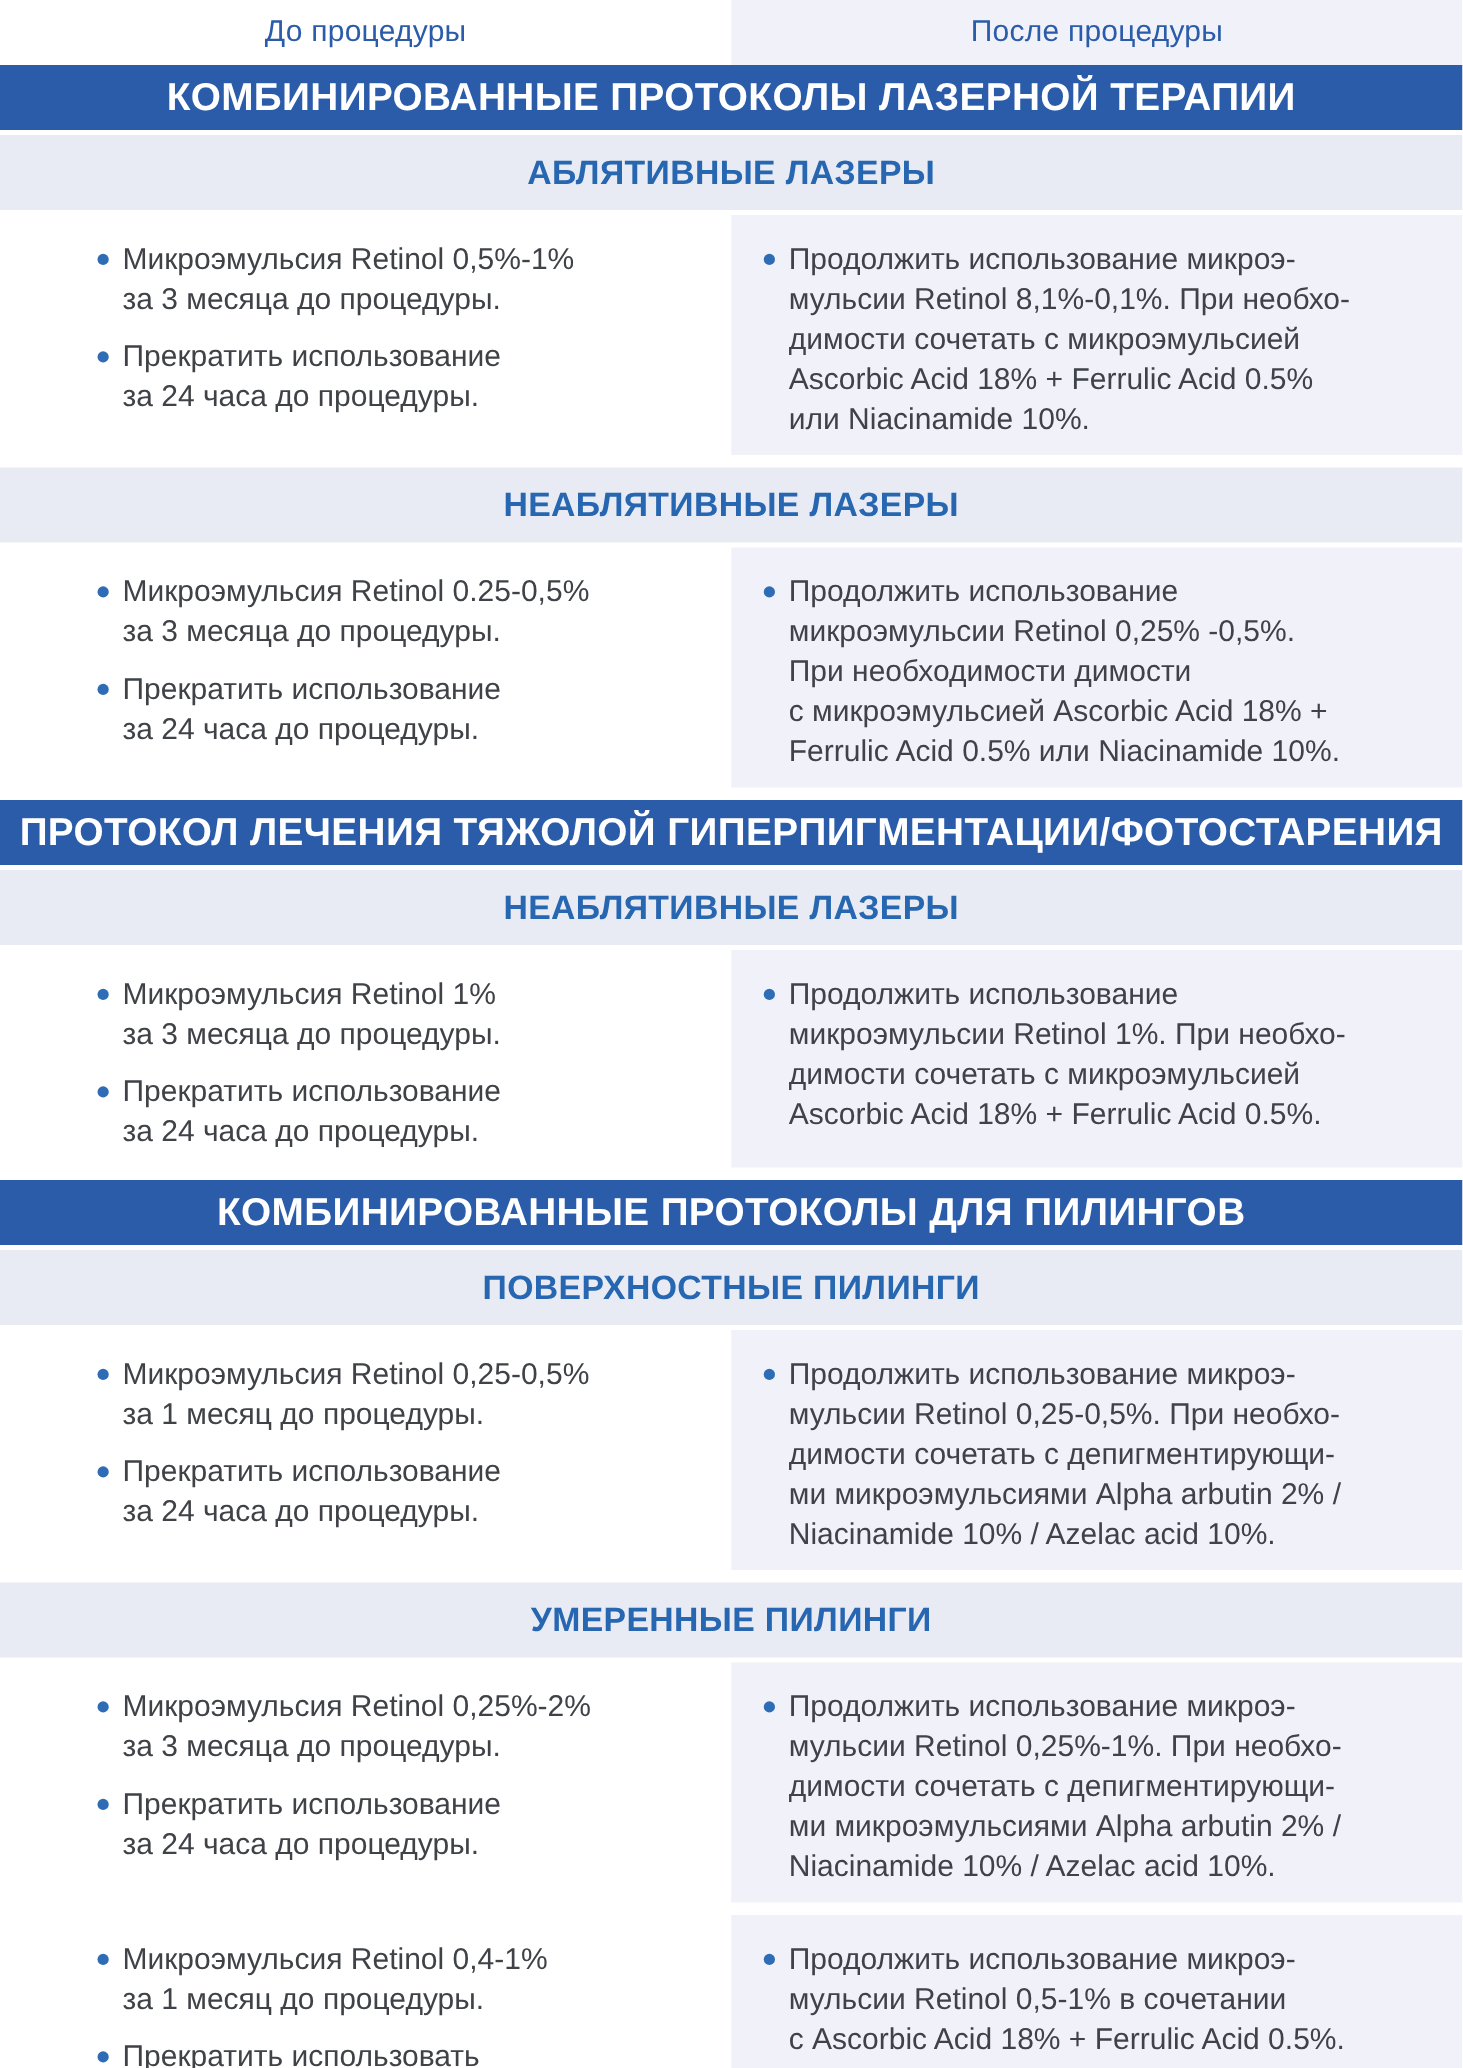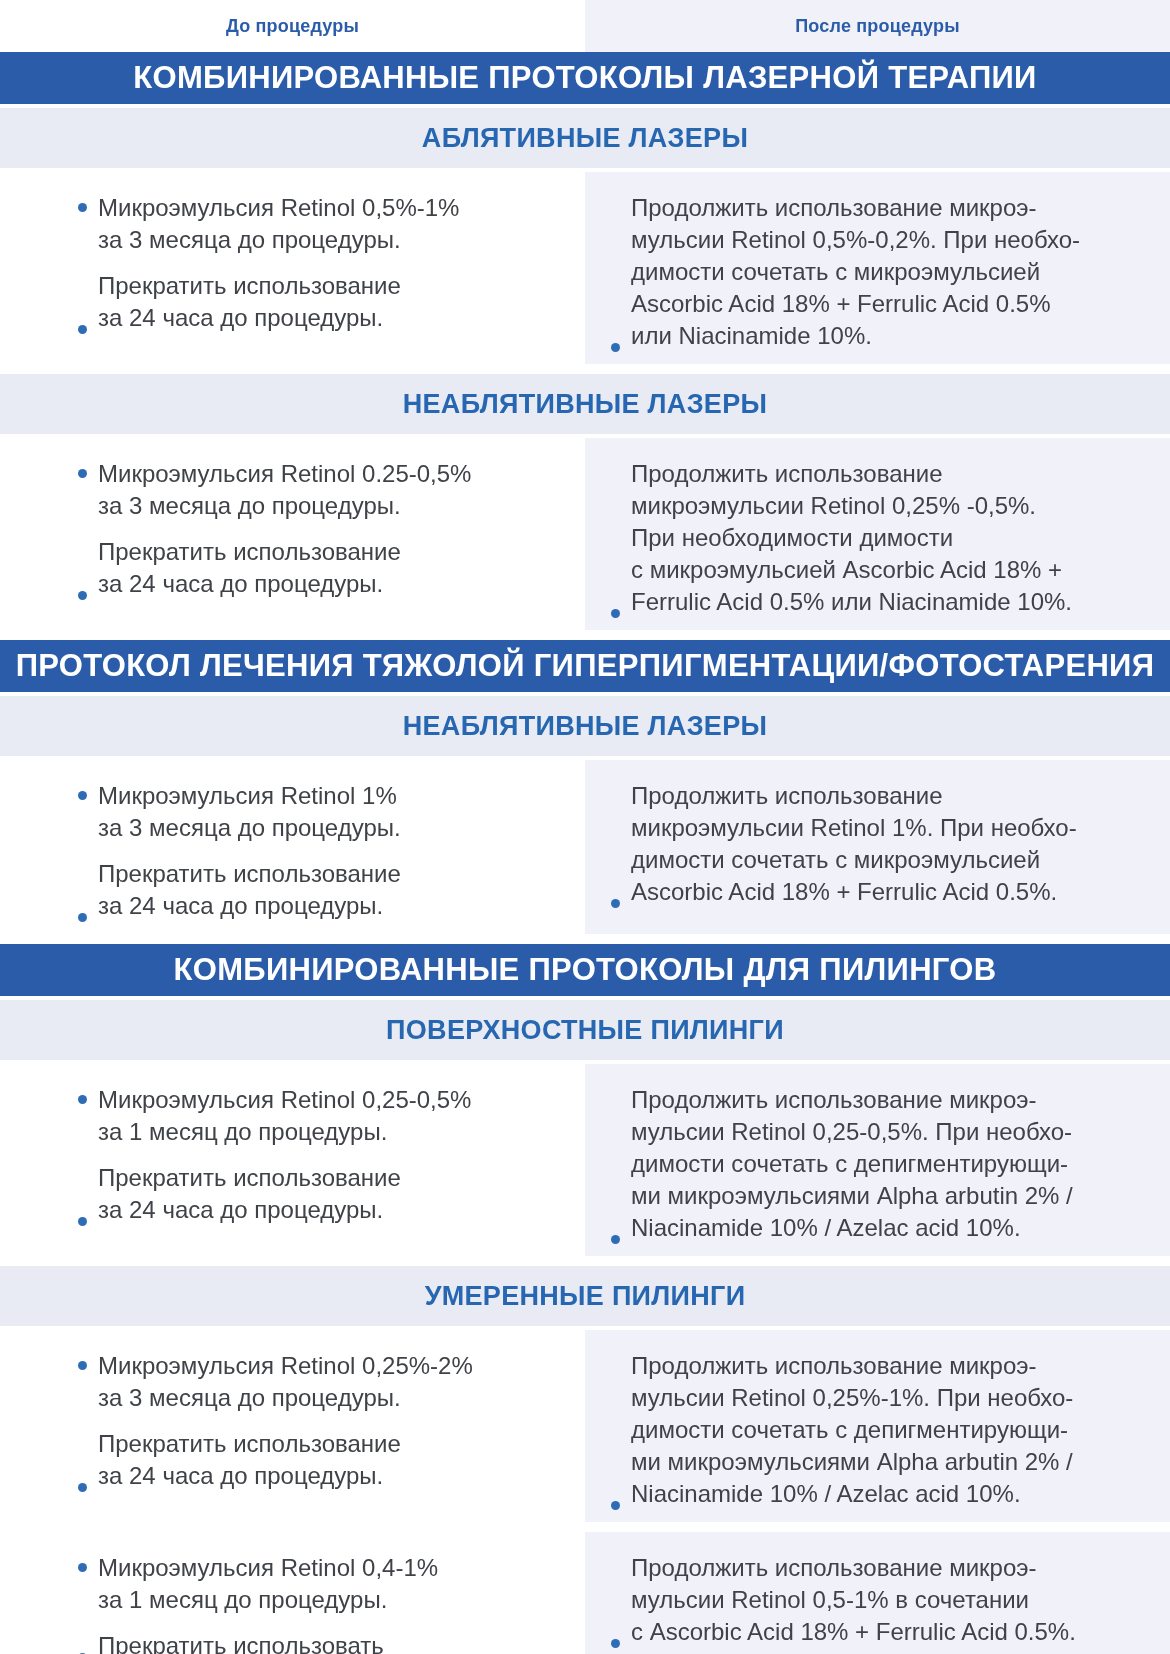--- a/index.html
+++ b/index.html
@@ -3,38 +3,38 @@
 <meta charset="utf-8">
 <style>
   html,body{margin:0;padding:0;background:#fff;}
   body{width:1170px;font-family:"Liberation Sans","DejaVu Sans",sans-serif;}
   #app{width:1170px;min-height:1654px;display:flex;flex-direction:column;background:var(--page,#fff);}
 
   
   .header-row{display:flex;height:52px;flex:0 0 auto;}
   .header-row .hcol{flex:1 1 50%;display:flex;align-items:center;justify-content:center;}
   .header-row .hcol.right{background:var(--panel);}
-  .header-row .hlabel{color:var(--headtext);font-weight:bold;font-size:18px;letter-spacing:.2px;}
+  .header-row .hlabel{color:var(--headtext);font-weight:normal;font-size:24px;letter-spacing:.2px;}
 
   
   .banner{height:52px;margin-bottom:4px;background:var(--banner);display:flex;align-items:center;justify-content:center;flex:0 0 auto;}
   .banner-label{color:var(--bannertext);font-weight:bold;font-size:31px;letter-spacing:.3px;white-space:nowrap;}
 
   
   .subheader{height:60px;margin-bottom:4px;background:var(--band);display:flex;align-items:center;justify-content:center;flex:0 0 auto;}
   .subheader-label{color:var(--subtext);font-weight:bold;font-size:27px;letter-spacing:.3px;white-space:nowrap;}
 
   
   .content-row{display:flex;margin-bottom:10px;flex:0 0 auto;}
   .content-row.last{flex:1 1 auto;margin-bottom:0;}
   .cell{flex:1 1 50%;box-sizing:border-box;padding:20px 18px 12px 78px;}
   .cell.right{background:var(--panel);padding-left:26px;}
   ul.bullets{list-style:none;margin:0;padding:0;}
   .bullet-item{display:flex;margin-bottom:14px;}
-  .bullet-item:last-child{margin-bottom:0;align-items:flex-end;}
+  .bullet-item:last-child{margin-bottom:0;}
   .dot{flex:0 0 auto;width:9px;height:9px;border-radius:50%;background:var(--bullet);margin:11px 11px 0 0;}
   .bullet-text{color:var(--bodytext);font-size:24px;line-height:32px;}
   .line{display:block;white-space:nowrap;}
 </style>
 </head>
 <body>
 
 <div id="app">
   <div class="header-row">
     <div class="hcol left">
@@ -69,21 +69,21 @@
               </span>
   </li>
           </ul>
     </div>
     <div class="cell right">
       <ul class="bullets">
             <li class="bullet-item">
     <span class="dot"></span>
     <span class="bullet-text">
                 <span class="line">Продолжить использование микроэ-</span>
-                <span class="line">мульсии Retinol 0,5%-0,2%. При необхо-</span>
+                <span class="line">мульсии Retinol 8,1%-0,1%. При необхо-</span>
                 <span class="line">димости сочетать с микроэмульсией</span>
                 <span class="line">Ascorbic Acid 18% + Ferrulic Acid 0.5%</span>
                 <span class="line">или Niacinamide 10%.</span>
               </span>
   </li>
           </ul>
     </div>
   </div>
       <div class="subheader">
     <span class="subheader-label">НЕАБЛЯТИВНЫЕ ЛАЗЕРЫ</span>

